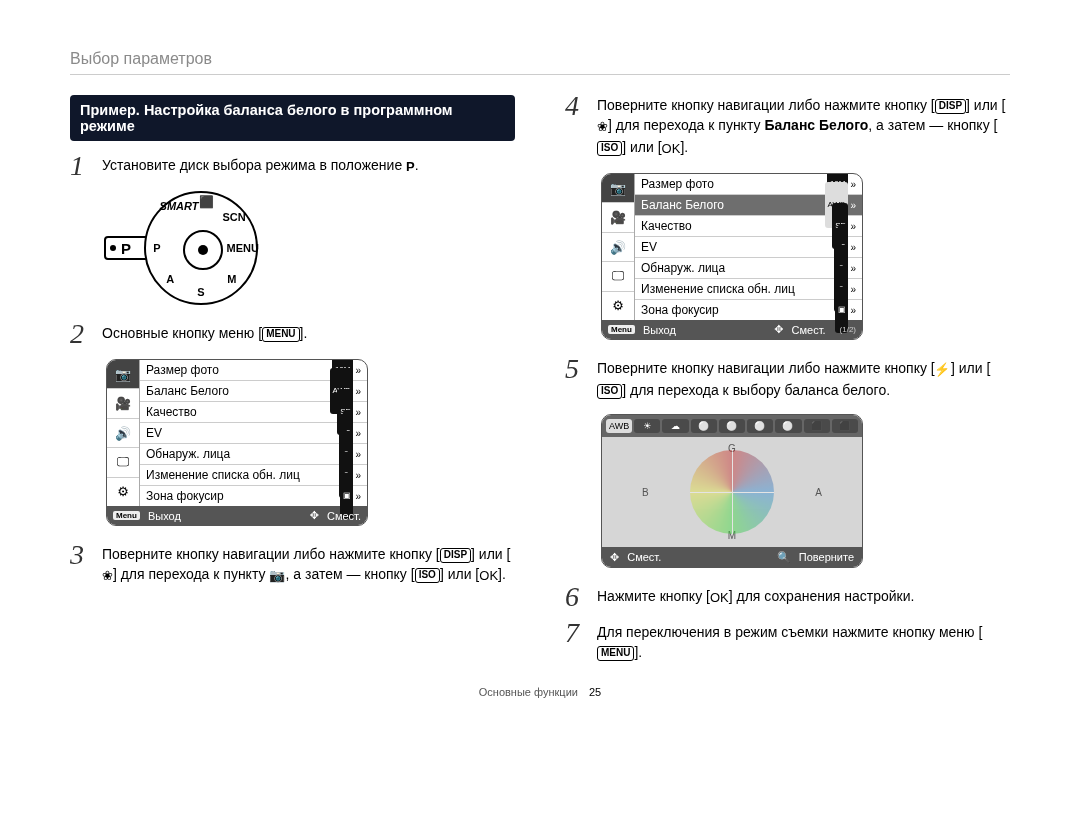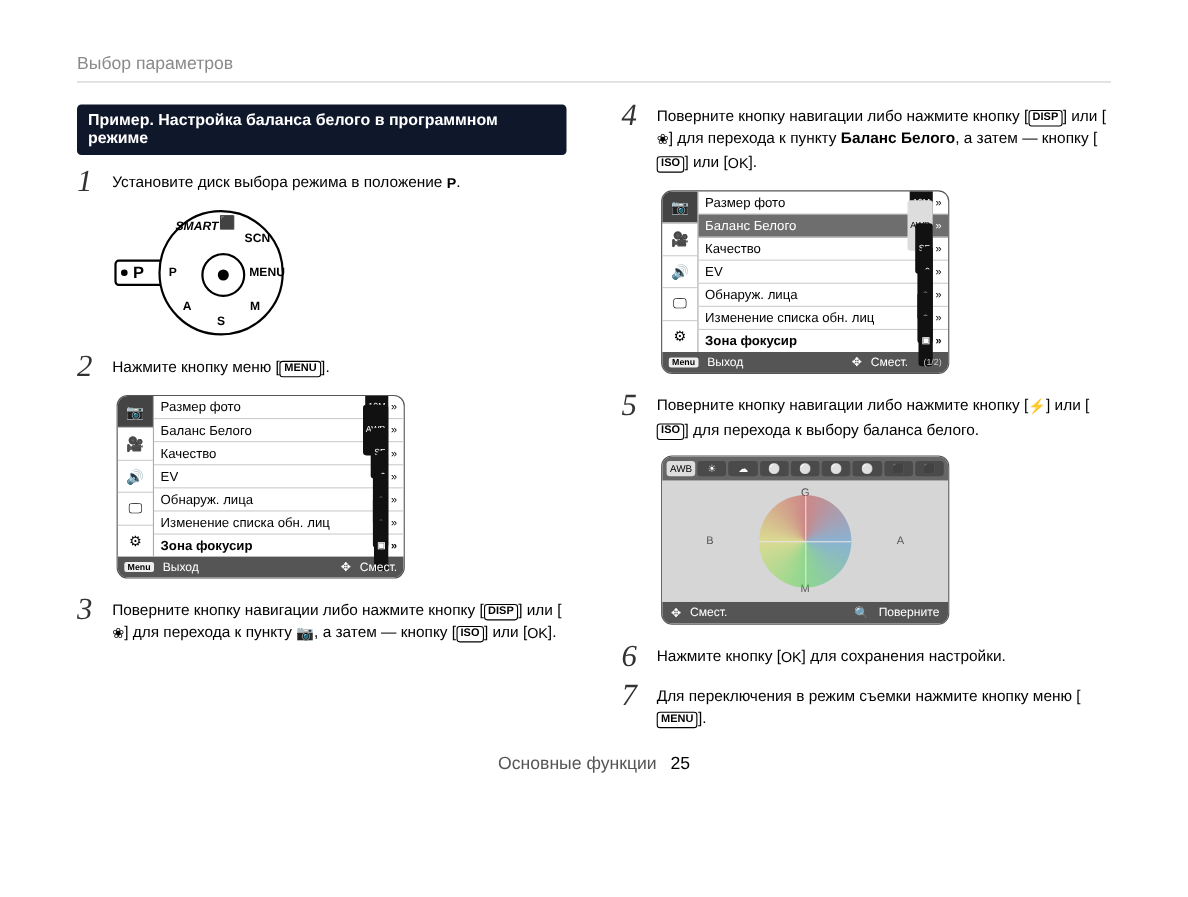--- a/index.html
+++ b/index.html
@@ -86,21 +86,21 @@
     border-bottom: 1px solid #ccc;
   }
   .ui-menu-side div:last-child { border-bottom: none; }
   .ui-menu-side .sel { background: #444; color: #fff; }
   .ui-menu-list { flex: 1; }
   .ui-row {
     display: flex; align-items: center; justify-content: space-between;
     height: 20px; padding: 0 6px;
     border-bottom: 1px solid #ccc;
   }
-  .ui-row:last-child { border-bottom: none; font-weight: bold; }
+  .ui-row:last-child { border-bottom: none; }
   .ui-row.sel { background: #6e6e6e; color: #fff; }
   .ui-row .val {
     display: inline-flex; align-items: center; gap: 2px;
     font-size: 10px;
   }
   .badge {
     background: #111; color: #fff; border-radius: 3px;
     padding: 17px 3px; font-size: 8px; line-height: 12px;
     display: inline-block;
     text-align: center;
@@ -194,21 +194,21 @@
   .wb-axis.b { left: 40px; top: 50%; transform: translateY(-50%); }
   .wb-axis.a { right: 40px; top: 50%; transform: translateY(-50%); }
   .wb-foot {
     background: #555; color: #fff; height: 20px;
     display: flex; align-items: center; gap: 8px; padding: 0 8px;
   }
   .wb-foot .sym { font-size: 11px; }
   .wb-foot .spacer { flex: 1; }
 
   .page-foot {
-    text-align: center; font-size: 16px; color: #555; padding-top: 10px;
+    text-align: center; font-size: 11px; color: #555; padding-top: 10px;
   }
   .page-foot .pn { color: #000; padding-left: 8px; }
 </style>
 </head>
 <body>
 
 <div class="page">
   <div class="running-head">Выбор параметров</div>
 
   <div class="columns">
@@ -238,21 +238,21 @@
           <div class="dial-label" style="top:78%; left:78%;">M</div>
           <div class="dial-label" style="top:90%; left:50%;">S</div>
           <div class="dial-label" style="top:78%; left:22%;">A</div>
           <div class="dial-label" style="top:50%; left:10%;">P</div>
         </div>
       </div>
 
       <div class="step">
         <div class="step-num">2</div>
         <div class="step-body">
-          <span>Нажмите кнопку меню [</span><span class="inline-tag">MENU</span><span>].</span>
+          <span>Основные кнопку меню [</span><span class="inline-tag">MENU</span><span>].</span>
         </div>
       </div>
 
       <div class="ui-menu">
         <div class="ui-menu-body">
           <div class="ui-menu-side" id="side2">
               <div class="sel">📷</div>
               <div>🎥</div>
               <div>🔊</div>
               <div>🖵</div>

